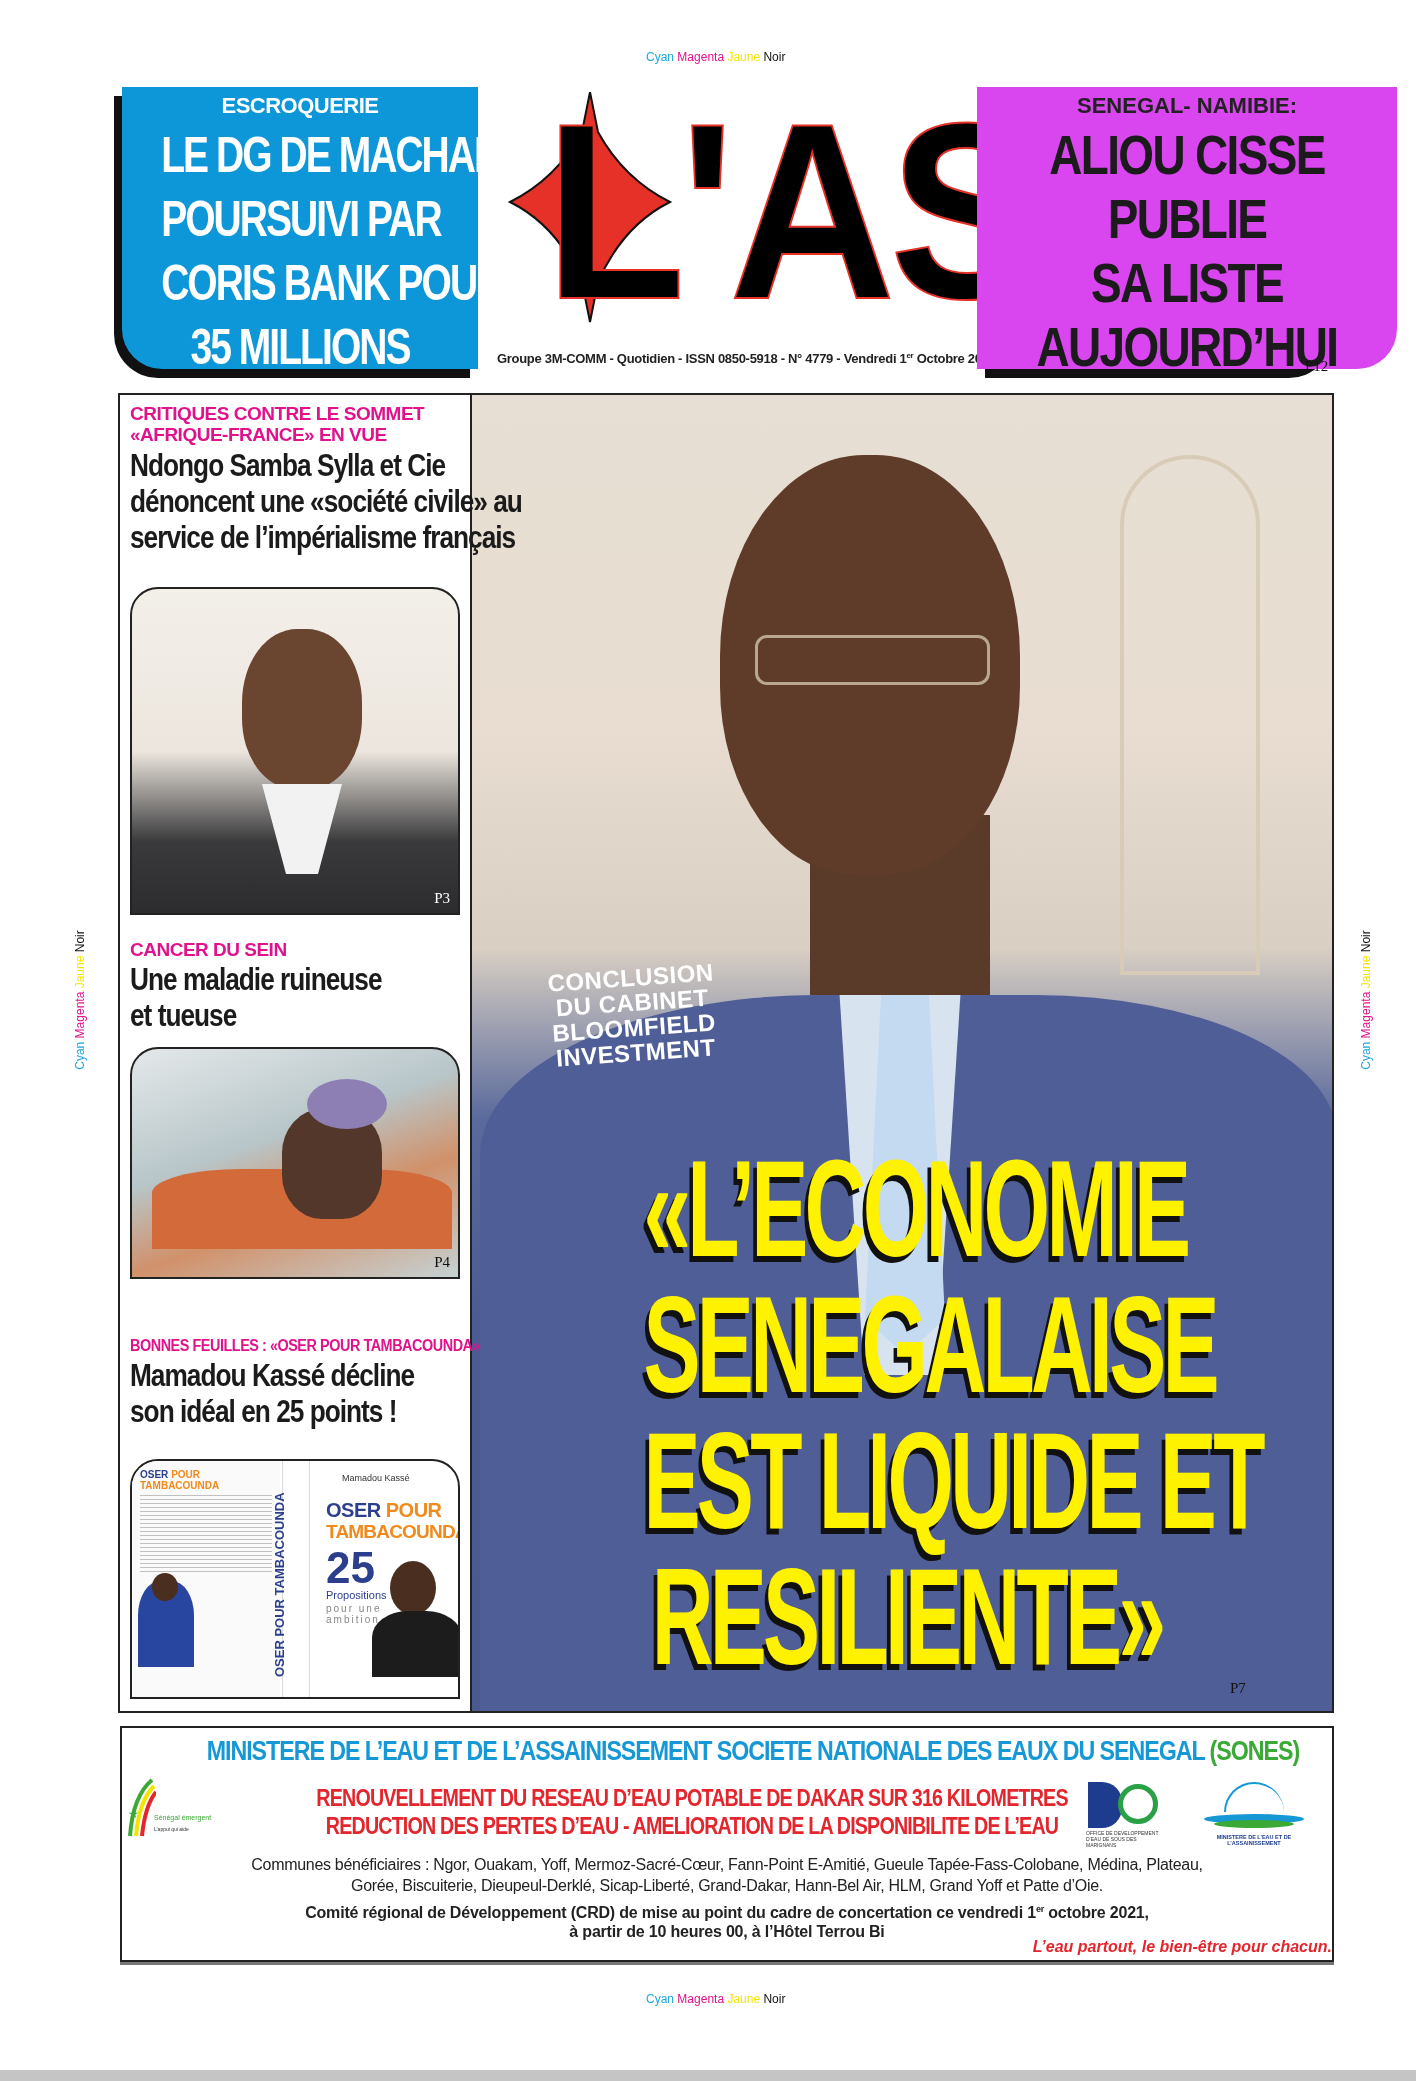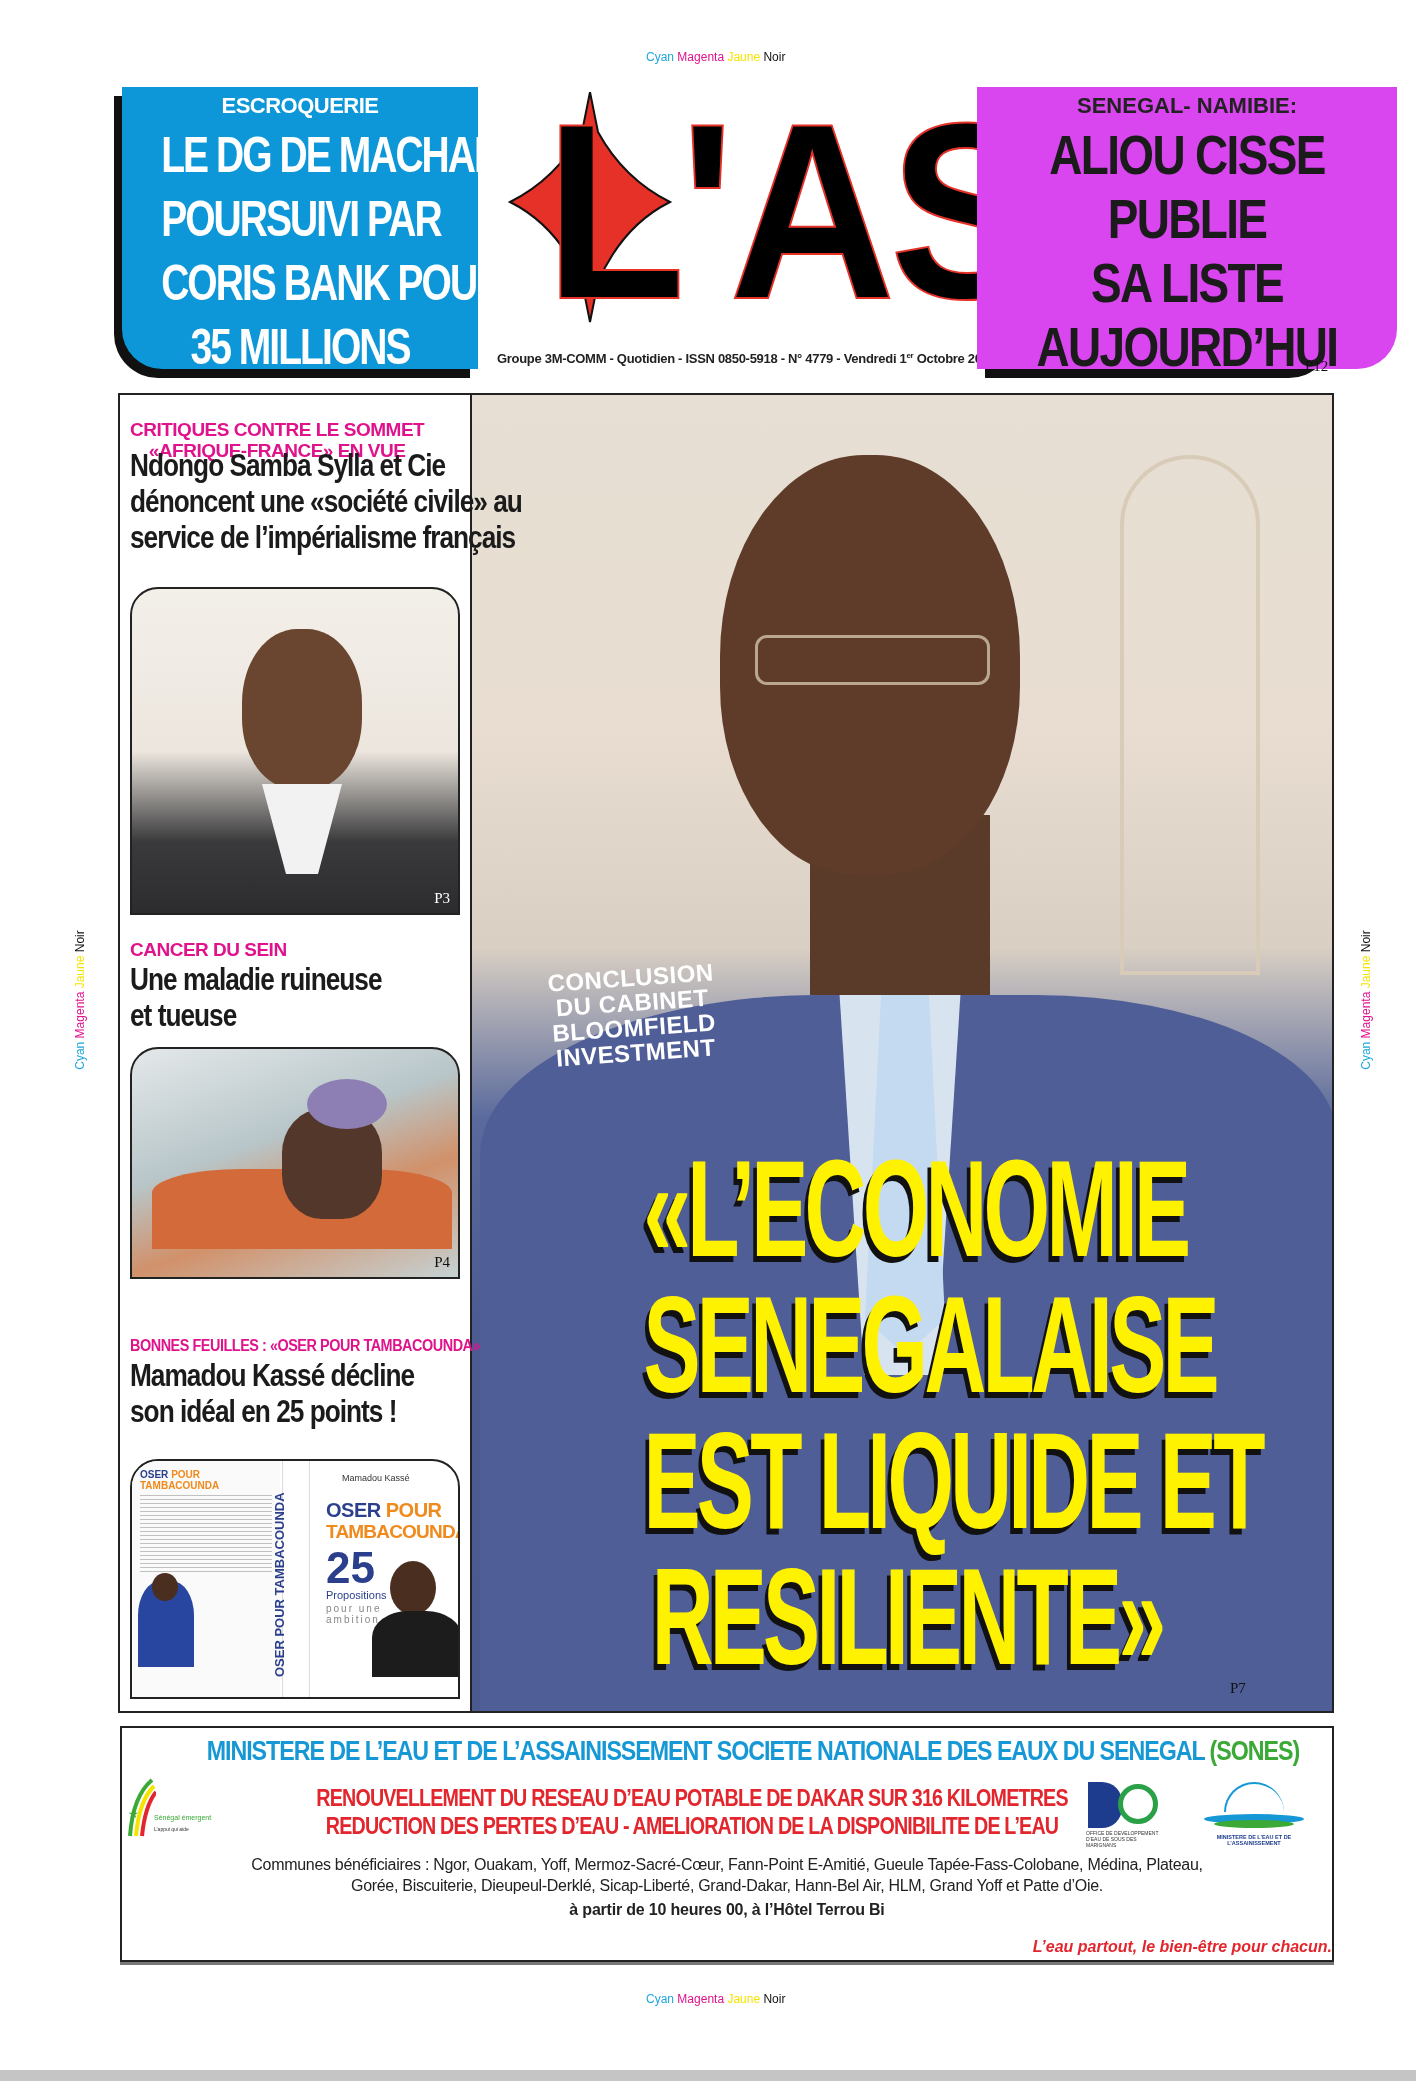--- a/index.html
+++ b/index.html
@@ -186,21 +186,21 @@
     <div>«L’ECONOMIE</div>
     <div>SENEGALAISE</div>
     <div>EST LIQUIDE ET</div>
     <div>RESILIENTE»</div>
   </div>
   <div class="p7">P7</div>
 
   <div class="sidebar">
 
     <div>
-      <div class="side-kicker" style="top:24px;text-align:center;">
+      <div class="side-kicker" style="top:8px;">
         <div>CRITIQUES CONTRE LE SOMMET</div>
         <div>«AFRIQUE-FRANCE» EN VUE</div>
       </div>
       <div class="side-head" style="top:52px;">
         <div>Ndongo Samba Sylla et Cie</div>
         <div>dénoncent une «société civile» au</div>
         <div>service de l’impérialisme français</div>
       </div>
       <div class="side-photo photo-sylla" style="top:192px;height:328px;">
         <div class="face"></div>
@@ -289,20 +289,21 @@
     <div class="wave1"></div>
     <div class="wave2"></div>
     <div class="cap">MINISTERE DE L’EAU ET DE L’ASSAINISSEMENT</div>
   </div>
 
   <div class="ad-communes">
     <div>Communes bénéficiaires : Ngor, Ouakam, Yoff, Mermoz-Sacré-Cœur, Fann-Point E-Amitié, Gueule Tapée-Fass-Colobane, Médina, Plateau,</div>
     <div>Gorée, Biscuiterie, Dieupeul-Derklé, Sicap-Liberté, Grand-Dakar, Hann-Bel Air, HLM, Grand Yoff et Patte d’Oie.</div>
   </div>
   <div class="ad-crd">
+    <div><span>Comité régional de Développement (CRD) de mise au point du cadre de concertation ce vendredi 1</span><sup>er</sup><span> octobre 2021,</span></div>
     <div>à partir de 10 heures 00, à l’Hôtel Terrou Bi</div>
   </div>
   <div class="ad-slogan">L’eau partout, le bien-être pour chacun.</div>
 </div>
 
 <div class="cmyk cmyk-bottom">
   <span class="c">Cyan</span>
   <span class="m">Magenta</span>
   <span class="j">Jaune</span>
   <span class="n">Noir</span>

